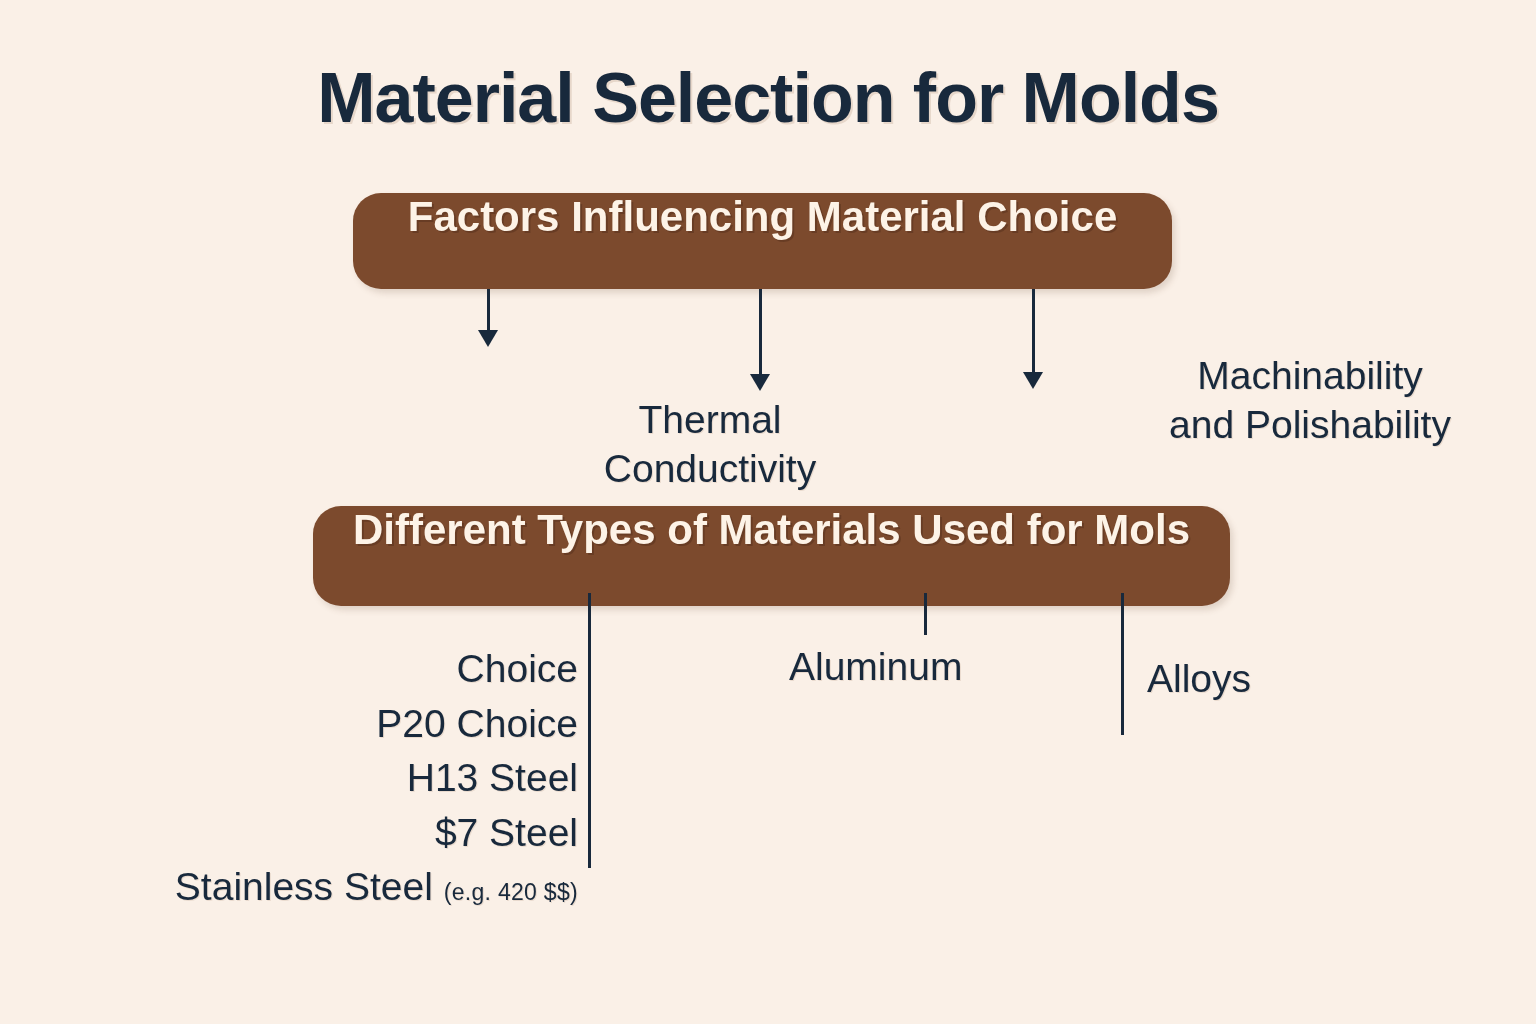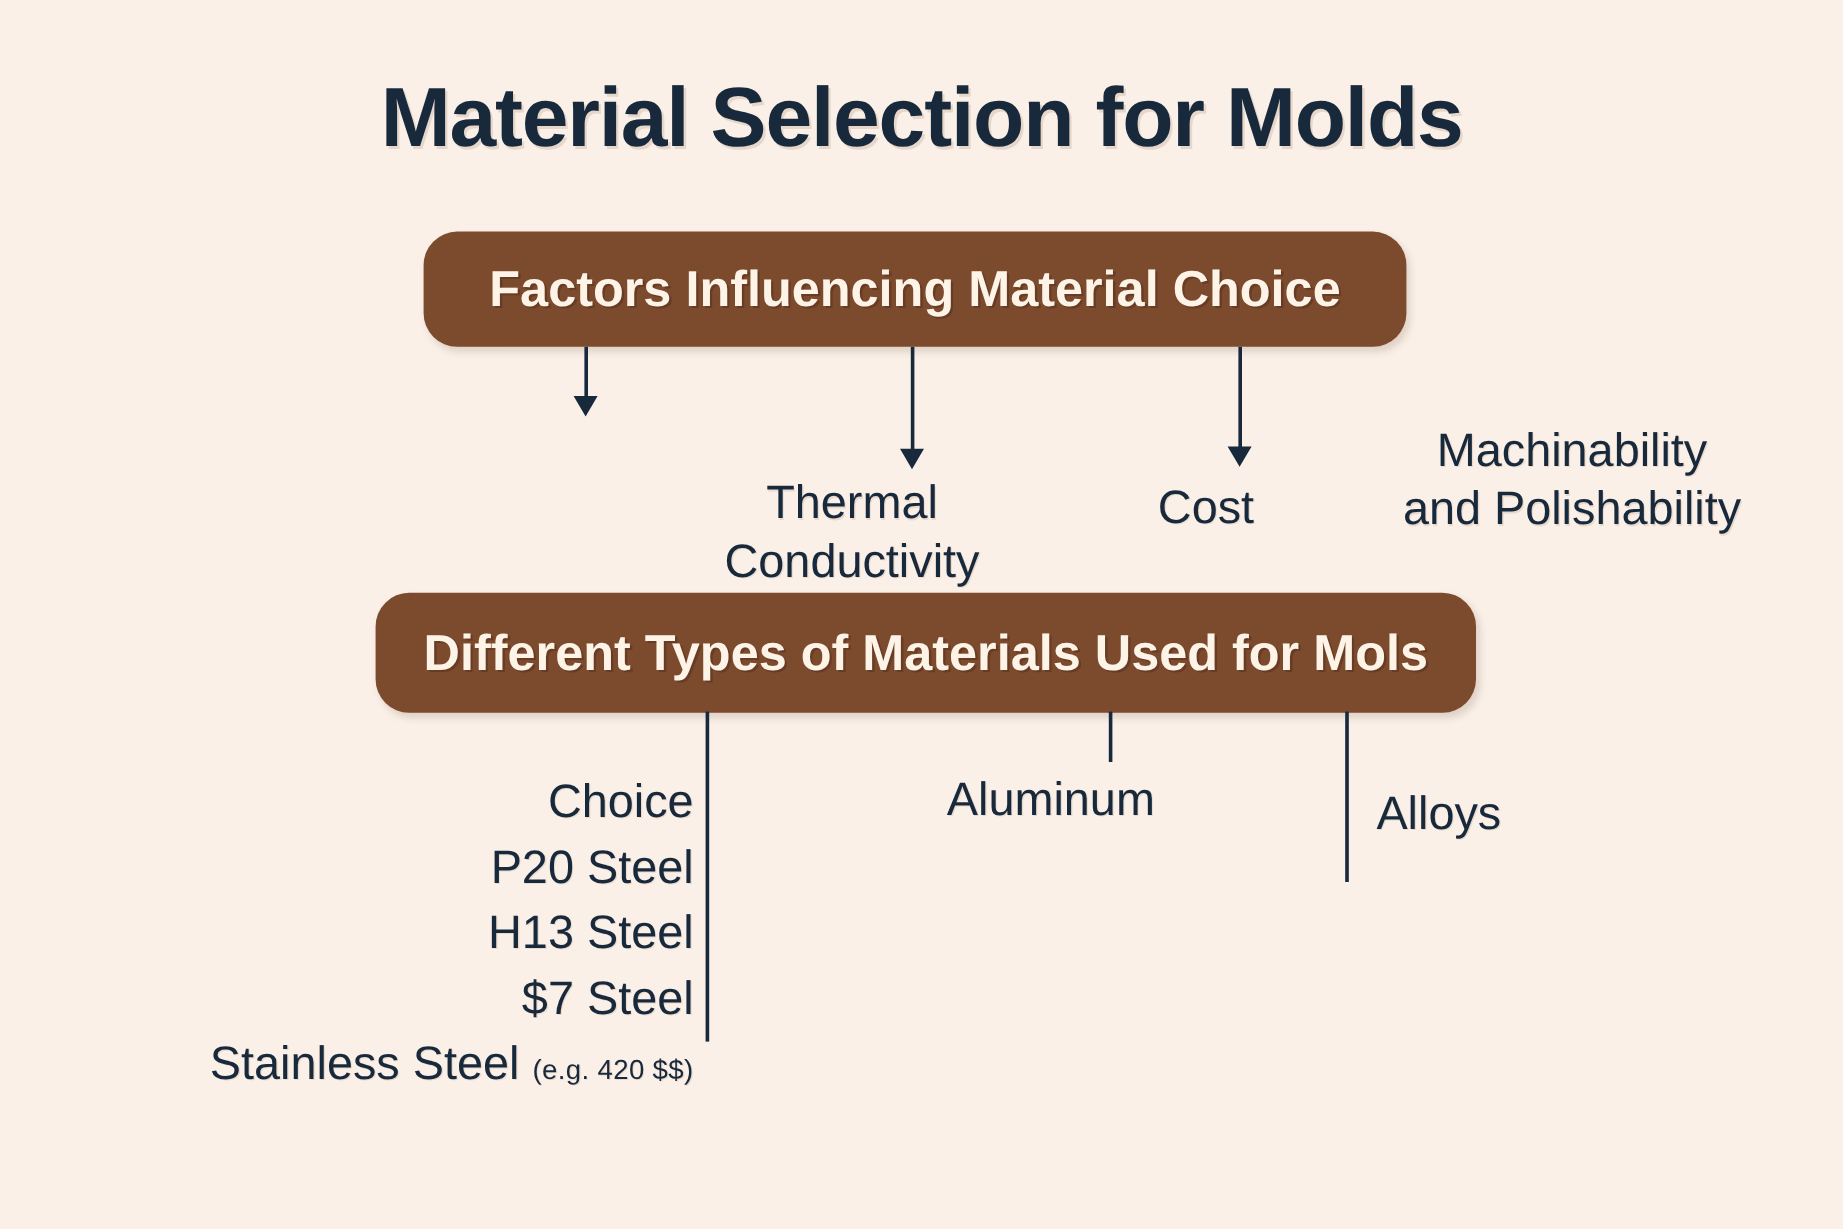--- a/index.html
+++ b/index.html
@@ -34,40 +34,40 @@
     text-shadow: 2px 2px 0 rgba(195,170,150,0.35);
     white-space: nowrap;
   }
 
   
   .node-box {
     position: absolute;
     background: #7c4a2d;
     border-radius: 28px;
     display: flex;
-    align-items: center;
+    align-items: flex-start;
     justify-content: center;
     box-shadow: 3px 4px 6px rgba(120,90,70,0.20);
   }
   .node-box .node-label {
     color: #fdf3e7;
     font-weight: 700;
     white-space: nowrap;
     text-shadow: 2px 2px 0 rgba(60,30,15,0.30);
   }
   #box-factors {
     left: 353px;
     top: 193px;
     width: 819px;
     height: 96px;
   }
   #box-factors .node-label { font-size: 42px; }
   #box-materials {
     left: 313px;
-    top: 494px;
+    top: 506px;
     width: 917px;
     height: 100px;
   }
   #box-materials .node-label { font-size: 42px; }
 
   
   .connector {
     position: absolute;
     background: #18293c;
     width: 3px;
@@ -180,23 +180,20 @@
 
   <div class="connector" id="conn-cost"></div>
   <div class="arrow-head" id="arrowhead-cost"></div>
 
 
   <div class="factor-label" id="factor-thermal">
     <div>Thermal</div>
     <div>Conductivity</div>
   </div>
 
-  <div class="factor-label" id="factor-cost">
-    <div>Cost</div>
-  </div>
 
   <div class="factor-label" id="factor-machinability">
     <div>Machinability</div>
     <div>and Polishability</div>
   </div>
 
   <div class="node-box" id="box-materials">
     <span class="node-label">Different Types of Materials Used for Mols</span>
   </div>
 
@@ -205,21 +202,21 @@
   <div class="connector" id="conn-alloys"></div>
 
   <div class="material-label" id="material-aluminum">Aluminum</div>
   <div class="material-label" id="material-alloys">Alloys</div>
 
   <div id="steel-list">
     <div class="steel-item">
       <span>Choice</span>
     </div>
     <div class="steel-item">
-      <span>P20 Steel</span>
+      <span>P20 Choice</span>
     </div>
     <div class="steel-item">
       <span>H13 Steel</span>
     </div>
     <div class="steel-item">
       <span>$7 Steel</span>
     </div>
     <div class="steel-item">
       <span>Stainless Steel</span>
       <span class="note">(e.g. 420 $$)</span>

